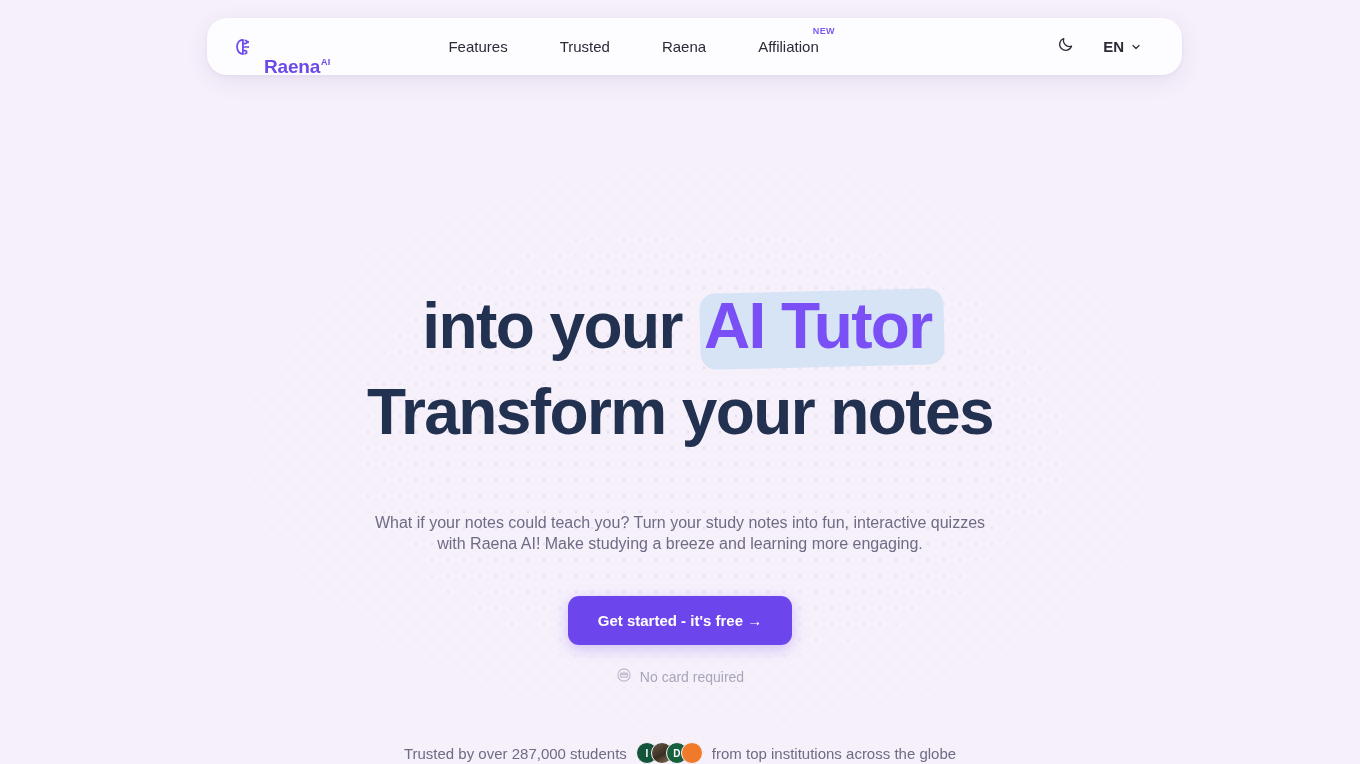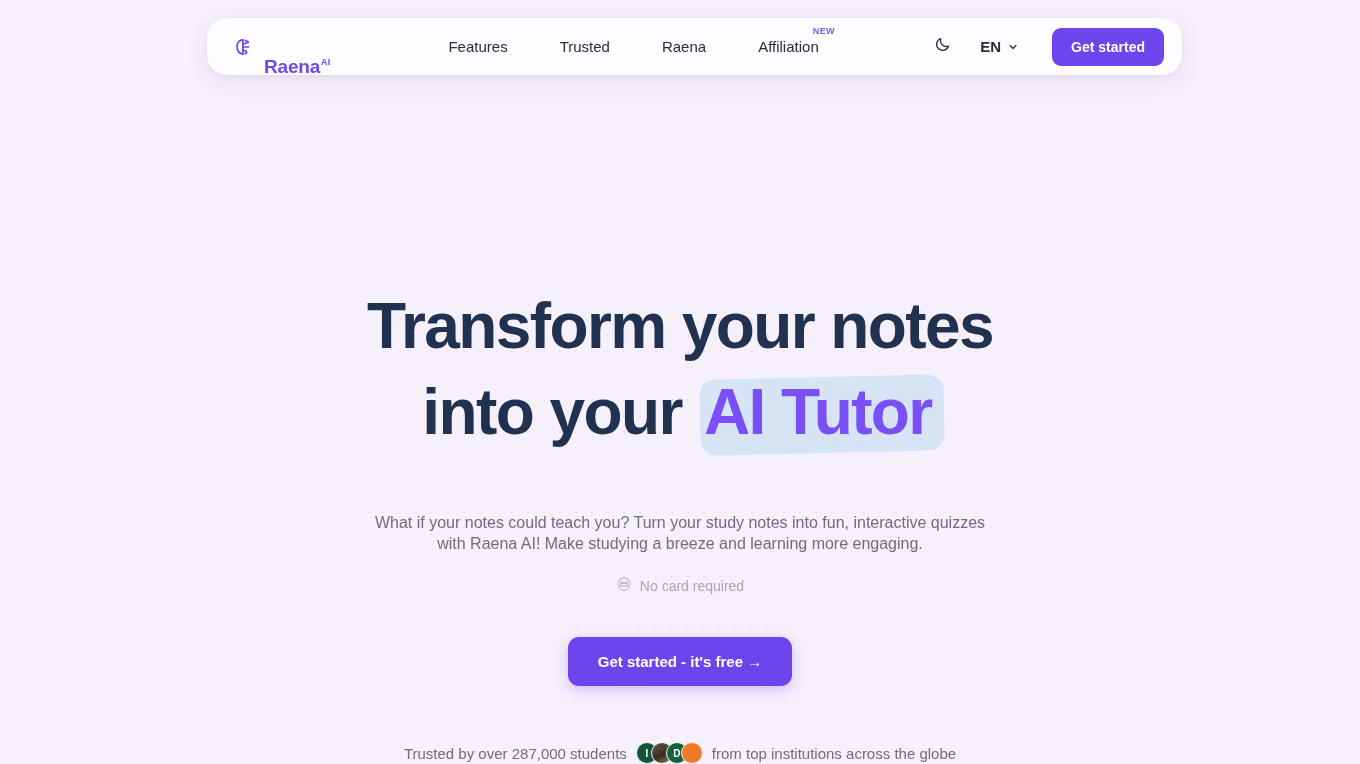--- a/index.html
+++ b/index.html
@@ -290,48 +290,47 @@
 
       <div class="lang-select">
         <span>EN</span>
         <span>
           <svg class="chev" width="12" height="12" viewBox="0 0 24 24" fill="none" stroke="#2b2b38" stroke-width="2.4" stroke-linecap="round" stroke-linejoin="round">
             <polyline points="6 9 12 15 18 9"></polyline>
           </svg>
         </span>
       </div>
 
-      <button class="btn-primary-sm">Get started</button>
     </div>
   </nav>
 
   <section id="hero">
 
     <h1 id="hero-title">
+      <span class="title-line"><span>into your </span><span class="hl-wrap"><span class="hl-bg"></span><span class="hl-txt">AI Tutor</span></span></span>
       <span class="title-line">Transform your notes</span>
-      <span class="title-line"><span>into your </span><span class="hl-wrap"><span class="hl-bg"></span><span class="hl-txt">AI Tutor</span></span></span>
     </h1>
 
     <p id="hero-sub">What if your notes could teach you? Turn your study notes into fun, interactive quizzes with Raena AI! Make studying a breeze and learning more engaging.</p>
+
+    <div id="cta-wrap">
+      <button class="btn-cta">Get started - it's free  →</button>
+    </div>
 
     <div id="no-card">
       <span>
         <svg width="16" height="16" viewBox="0 0 24 24" fill="none" stroke="#bdb9cc" stroke-width="1.7">
           <circle cx="12" cy="12" r="9.2"></circle>
           <rect x="6.6" y="9.2" width="10.8" height="6" rx="1.4"></rect>
           <line x1="6.6" y1="11.4" x2="17.4" y2="11.4"></line>
         </svg>
       </span>
       <span>No card required</span>
     </div>
 
-    <div id="cta-wrap">
-      <button class="btn-cta">Get started - it's free  →</button>
-    </div>
-
     <div id="trusted">
       <span>Trusted by over 287,000 students</span>
 
       <span class="avatars">
         <span class="avatar" style="background:#14543a;">
           <span>I</span>
         </span>
         <span class="avatar" style="background:linear-gradient(150deg,#6d5c48 0%,#3a2e22 55%,#8a7a5e 100%);">
           <span></span>
         </span>

